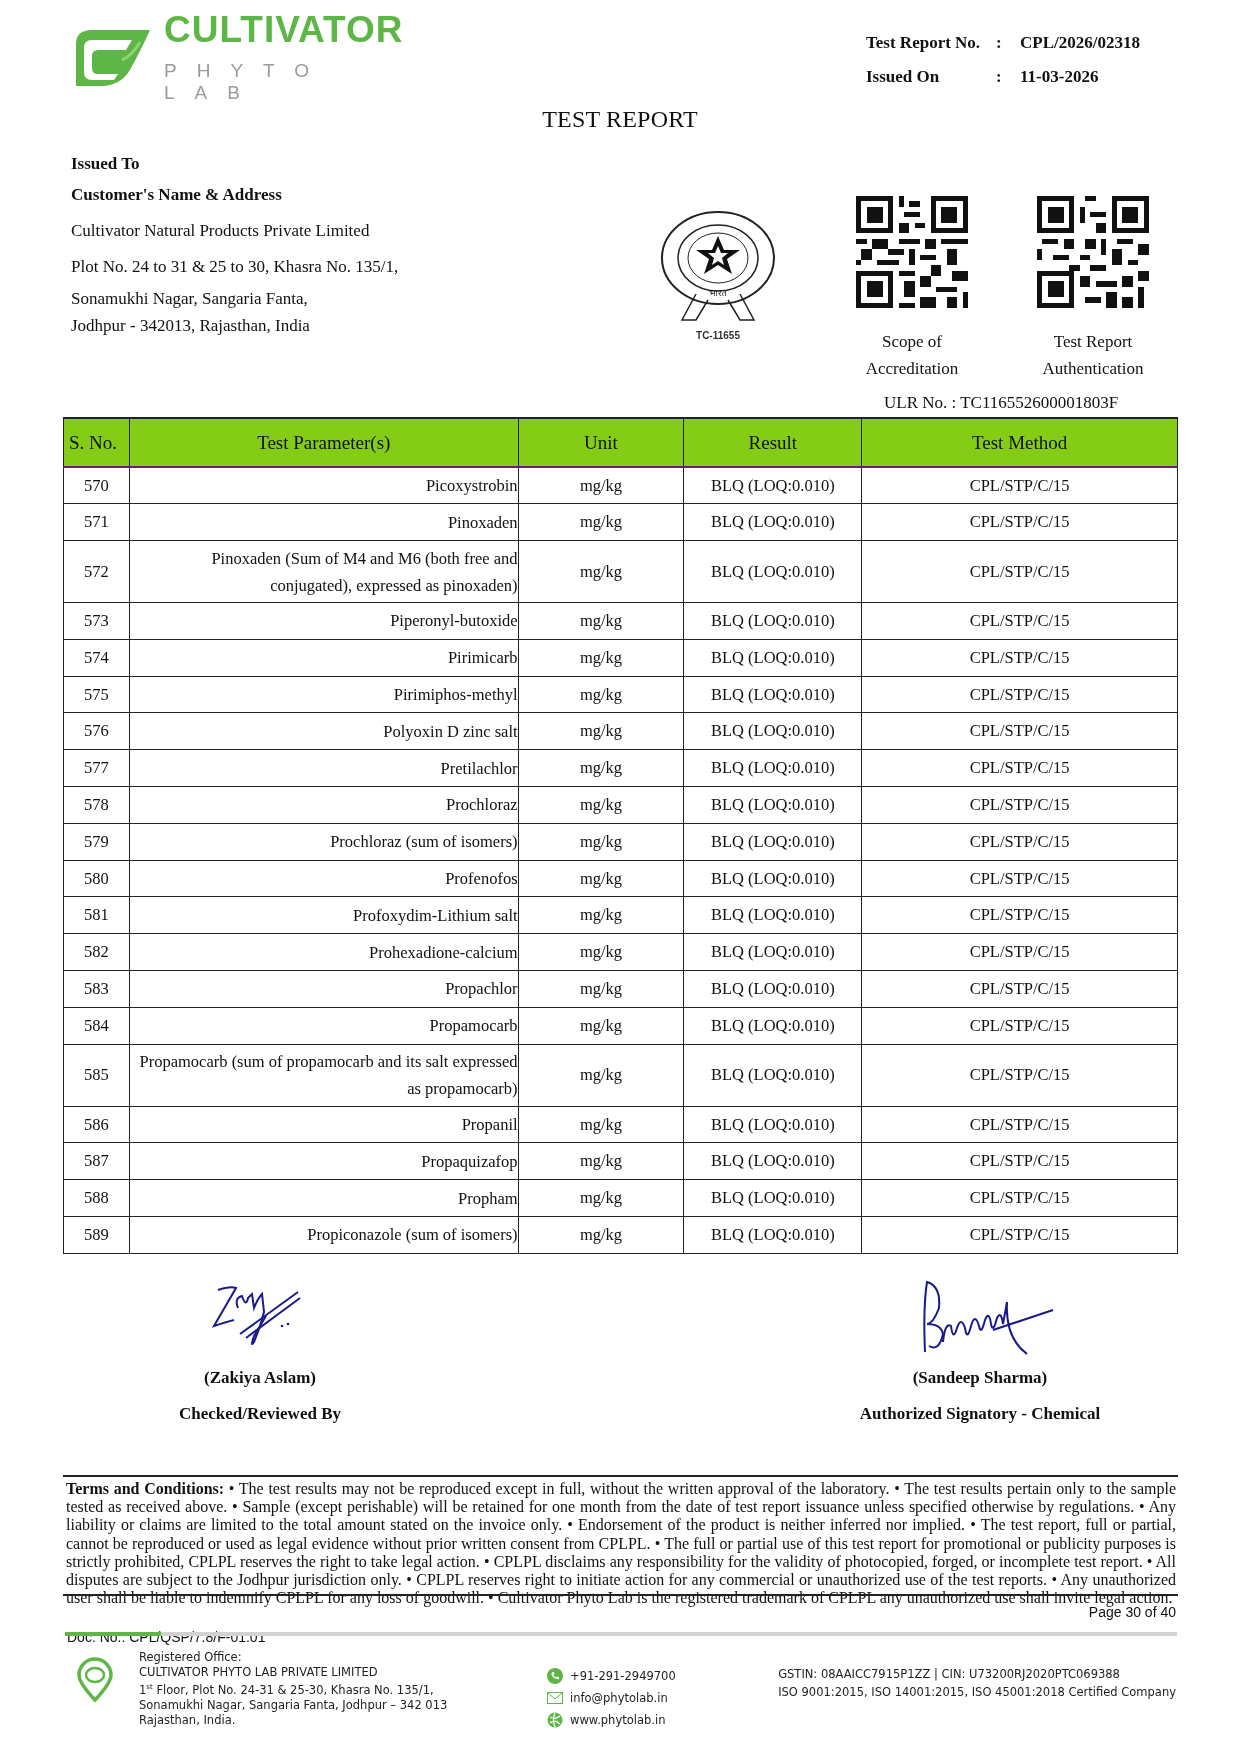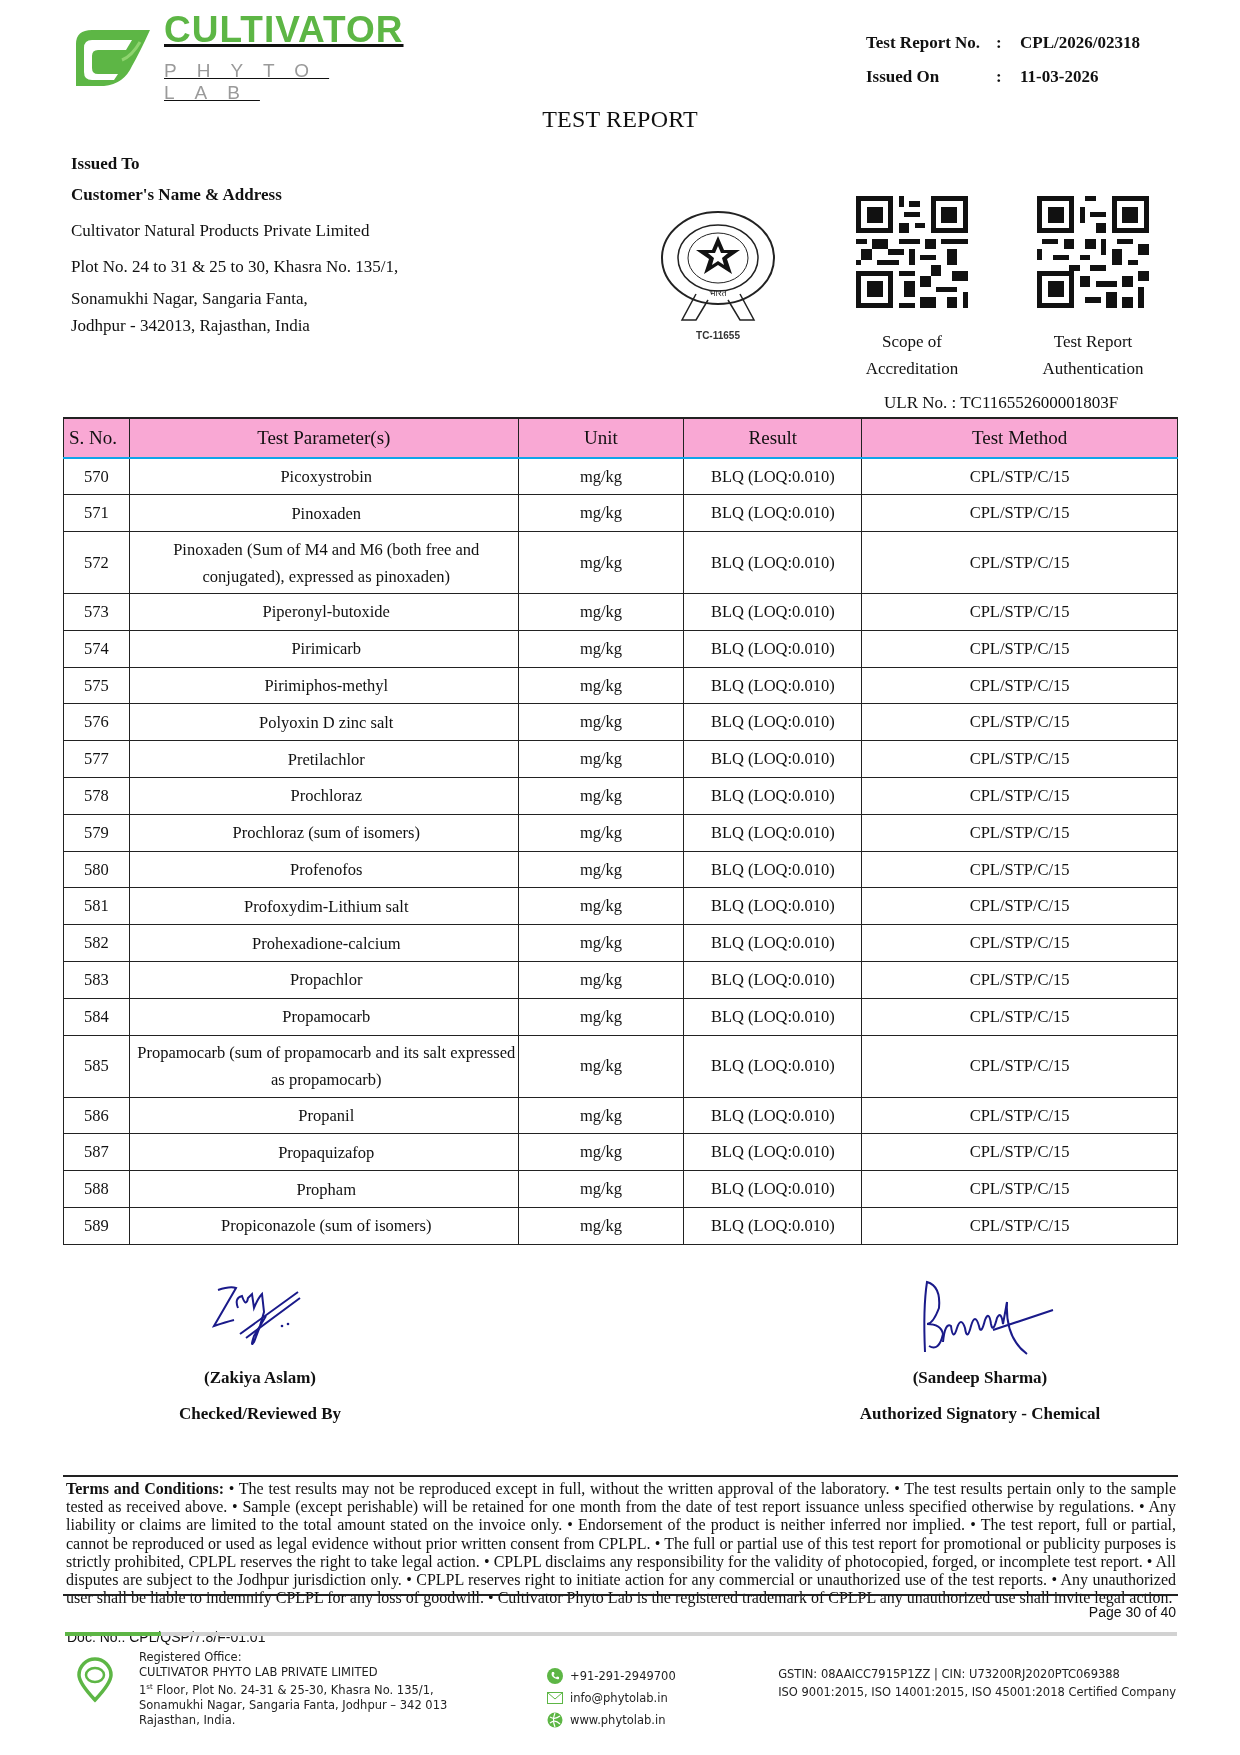--- a/index.html
+++ b/index.html
@@ -1,21 +1,21 @@
 <!DOCTYPE html>
 <html><head>
 <meta charset="utf-8">
 <style>
   * { box-sizing: border-box; margin: 0; padding: 0; }
   html, body { width: 1240px; height: 1755px; background: #ffffff; }
   body { position: relative; font-family: "Liberation Serif", "DejaVu Serif", serif; color: #111; overflow: hidden; }
 
   .logo { position: absolute; left: 70px; top: 26px; width: 350px; height: 64px; display: flex; align-items: center; }
   .logo-mark { width: 84px; height: 64px; position: relative; }
-  .logo-text { margin-left: 10px; text-decoration: underline; }
+  .logo-text { margin-left: 10px; }
   .logo-title { font-family: "Liberation Sans", "DejaVu Sans", sans-serif; font-weight: bold; color: #5db645; font-size: 37px; letter-spacing: 1px; line-height: 36px; }
   .logo-sub { font-family: "Liberation Sans", "DejaVu Sans", sans-serif; color: #9a9a9a; font-size: 19px; letter-spacing: 20px; line-height: 22px; margin-top: 12px; }
 
   .report-meta { position: absolute; left: 866px; top: 26px; font-size: 17px; font-weight: bold; }
   .meta-row { display: flex; height: 34px; align-items: center; }
   .meta-label { width: 130px; }
   .meta-sep { width: 24px; }
 
   .page-title { position: absolute; left: 0; width: 1240px; top: 106px; text-align: center; font-size: 24px; letter-spacing: 0.2px; }
 
@@ -27,24 +27,24 @@
   .accr-logo { position: absolute; left: 656px; top: 208px; width: 124px; height: 140px; }
   .accr-code { position: absolute; left: 656px; top: 330px; width: 124px; text-align: center; font-family: "Liberation Sans", "DejaVu Sans", sans-serif; font-weight: bold; font-size: 10px; color: #333; }
 
   .qr { position: absolute; width: 112px; height: 112px; }
   .qr-caption { position: absolute; width: 160px; text-align: center; font-size: 17px; line-height: 27px; }
 
   .ulr { position: absolute; left: 884px; top: 393px; font-size: 17px; }
 
   table.results { position: absolute; left: 63px; top: 417px; width: 1115px; border-collapse: collapse; font-size: 16.5px; }
   table.results th, table.results td { border: 1px solid #222; }
-  table.results th { background: #f9a8d4; font-weight: normal; font-size: 19px; height: 40px; text-align: center; border-top: 2px solid #222; border-bottom: 2px solid #0ea5e9; }
+  table.results th { background: #84cc16; font-weight: normal; font-size: 19px; height: 49px; text-align: center; border-top: 2px solid #222; border-bottom: 2px solid #701a75; }
   table.results th.sno { text-align: left; padding-left: 5px; }
   table.results td { height: 36.8px; text-align: center; }
-  table.results td.param { text-align: center; padding-left: 5px; line-height: 27px; }
+  table.results td.param { text-align: right; padding-left: 5px; line-height: 27px; }
   table.results tr.tall td { height: 62px; }
   col.c1 { width: 66px; } col.c2 { width: 389px; } col.c3 { width: 166px; } col.c4 { width: 178px; } col.c5 { width: 316px; }
 
   .sig { position: absolute; text-align: center; font-size: 17px; }
   .sig .name, .sig .role { font-weight: bold; height: 36px; line-height: 36px; }
   .sig svg { display: block; margin: 0 auto; }
 
   .terms-rule { position: absolute; left: 63px; top: 1475px; width: 1115px; height: 2px; background: #222; }
   .terms { position: absolute; left: 66px; top: 1480px; width: 1110px; font-size: 16px; line-height: 18.2px; text-align: justify; }
   .terms b { font-weight: bold; }

